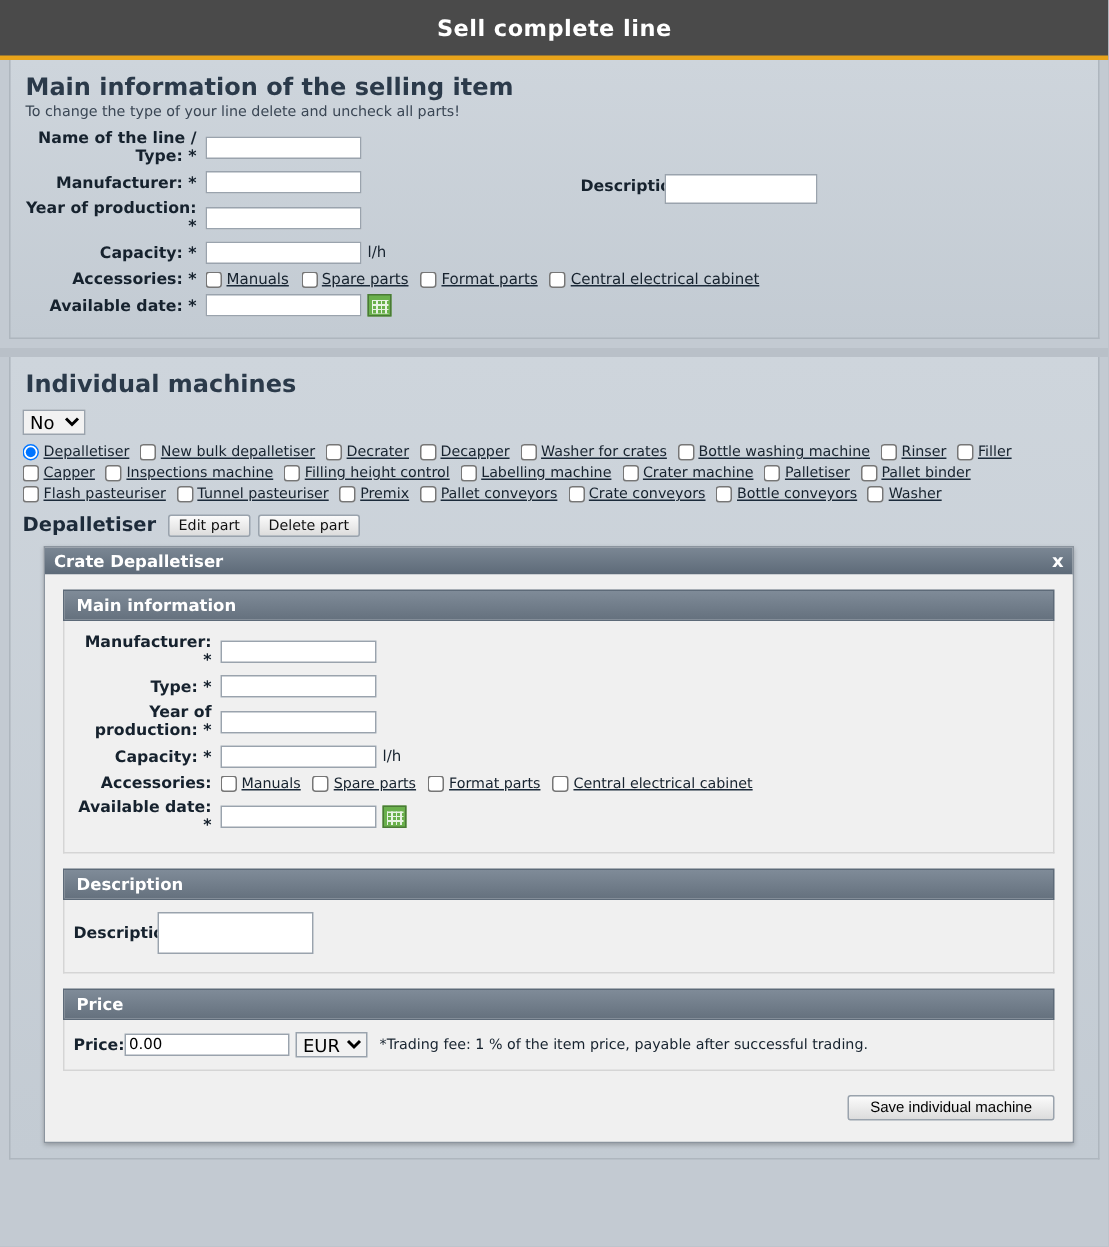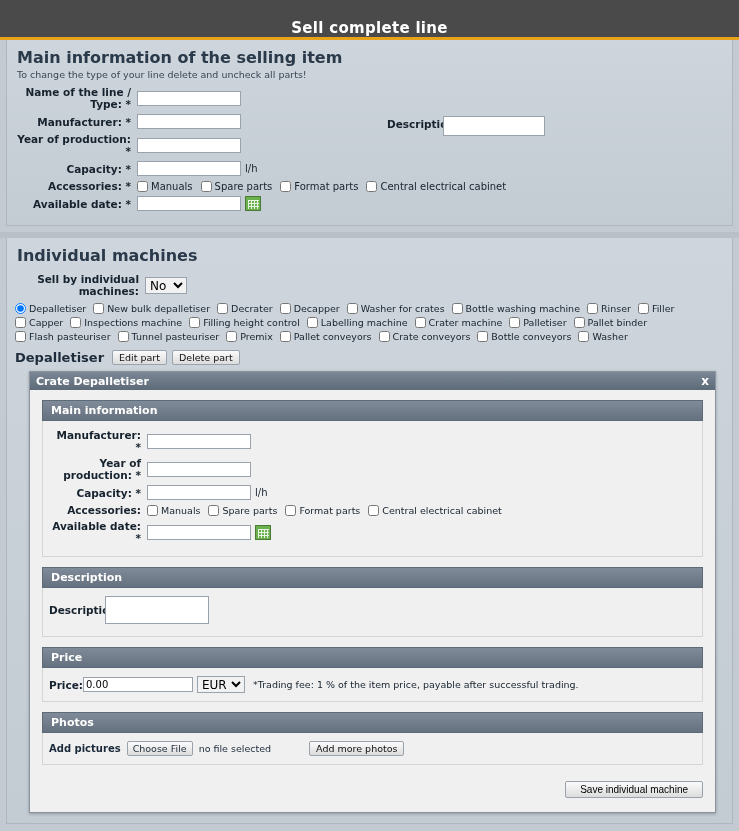--- a/index.html
+++ b/index.html
@@ -15,21 +15,21 @@
     height: 831px;
     position: relative;
     overflow: hidden;
     background: #c3cad2;
   }
   .page-header {
     height: 40px;
     background: #4a4a4a;
     border-bottom: 3px solid #e8a31a;
     display: flex;
-    align-items: flex-end;
+    align-items: center;
     justify-content: center;
   }
   .page-header .title {
     color: #ffffff;
     font-size: 15px;
     font-weight: bold;
     letter-spacing: .3px;
   }
   .section {
     margin: 0 6px 6px 6px;
@@ -68,21 +68,21 @@
     border: 1px solid #9aa3ad;
     background: #ffffff;
     font-family: "DejaVu Sans", "Liberation Sans", sans-serif;
     font-size: 10px;
     padding: 0 2px;
   }
   .inp-120 { width: 104px; }
   .inp-main { width: 104px; }
   .unit { font-size: 10px; margin-left: 4px; color: #16222e; }
   .cb-group { display: flex; align-items: center; flex-wrap: wrap; }
-  .cb-item { display: flex; align-items: center; margin-right: 8px; }
+  .cb-item { display: flex; align-items: center; margin-right: 8px; text-decoration: underline; }
   input[type=checkbox], input[type=radio] {
     width: 11px; height: 11px; margin: 0 3px 0 0; vertical-align: middle;
   }
   .cb-item label { font-size: 10px; color: #16222e; }
   .cal-btn {
     width: 16px; height: 15px;
     background: #6ab04c;
     border: 1px solid #4a7a36;
     margin-left: 4px;
     display: inline-block;
@@ -254,21 +254,20 @@
       <div class="desc-box"></div>
     </div>
   </div>
 
   <div class="spacer-bar"></div>
 
   <div class="section">
     <div class="section-title">Individual machines</div>
 
     <div class="form-row" style="margin-top:8px;">
-      <div class="lbl" style="width:130px;">Sell by individual machines:</div>
       <select>
         <option>No</option>
         <option>Yes</option>
       </select>
     </div>
 
     <div class="machines-grid">
       <span class="cb-item">
           <input type="radio" checked="" style="">
           <label>Depalletiser</label>
@@ -370,20 +369,24 @@
         <span class="mtitle">Crate Depalletiser</span>
         <span class="mclose">x</span>
       </div>
       <div class="modal-body">
 
         <div class="panel">
           <div class="panel-head">Main information</div>
           <div class="panel-body">
             <div class="form-row">
               <div class="lbl w-modal">Manufacturer: *</div>
+              <input type="text" class="inp-120" value="" style="">
+            </div>
+            <div class="form-row">
+              <div class="lbl w-modal">Type: *</div>
               <input type="text" class="inp-120" value="" style="">
             </div>
             <div class="form-row">
               <div class="lbl w-modal">Year of production: *</div>
               <input type="text" class="inp-120" value="" style="">
             </div>
             <div class="form-row">
               <div class="lbl w-modal">Capacity: *</div>
               <input type="text" class="inp-120" value="" style="">
               <span class="unit">l/h</span>
@@ -436,31 +439,20 @@
               <select style="margin-left:4px;">
                 <option>EUR</option>
                 <option>USD</option>
                 <option>GBP</option>
               </select>
               <span class="fee-note">*Trading fee: 1 % of the item price, payable after successful trading.</span>
             </div>
           </div>
         </div>
 
-        <div class="panel">
-          <div class="panel-head">Photos</div>
-          <div class="panel-body">
-            <div class="file-row">
-              <span class="file-lbl">Add pictures</span>
-              <span class="file-btn">Choose File</span>
-              <span class="file-name">no file selected</span>
-              <button class="btn" style="margin-left:38px;">Add more photos</button>
-            </div>
-          </div>
-        </div>
 
         <div class="save-wrap">
           <button class="save-btn">Save individual machine</button>
         </div>
 
       </div>
     </div>
 
   </div>
 

